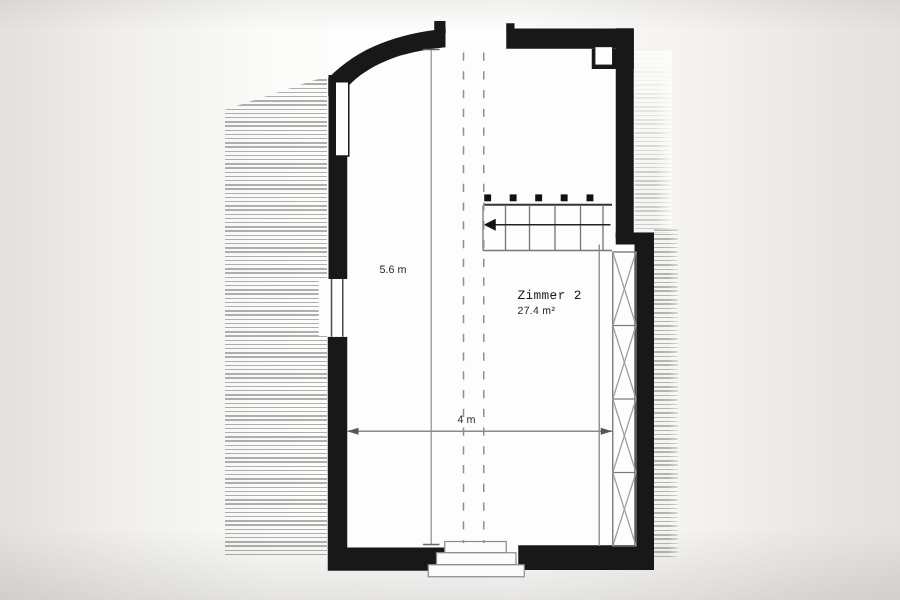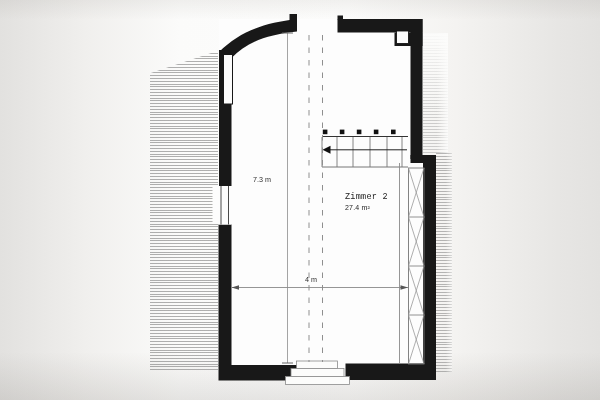--- a/index.html
+++ b/index.html
@@ -138,16 +138,16 @@
 
     <g>
       <line x1="231.5" y1="287.5" x2="408" y2="287.5" stroke="#8a8a8a" stroke-width="0.9"></line>
       <polygon points="231.5,287.5 239,285.2 239,289.8" fill="#555"></polygon>
       <polygon points="408,287.5 400.5,285.2 400.5,289.8" fill="#555"></polygon>
     </g>
   </svg>
 
   <div class="label room-name">Zimmer 2</div>
   <div class="label room-area">27.4 m²</div>
-  <div class="label dim-v">7.3 m</div>
+  <div class="label dim-v">5.6 m</div>
   <div class="label dim-h">4 m</div>
 
 </div>
 
 </body></html>

